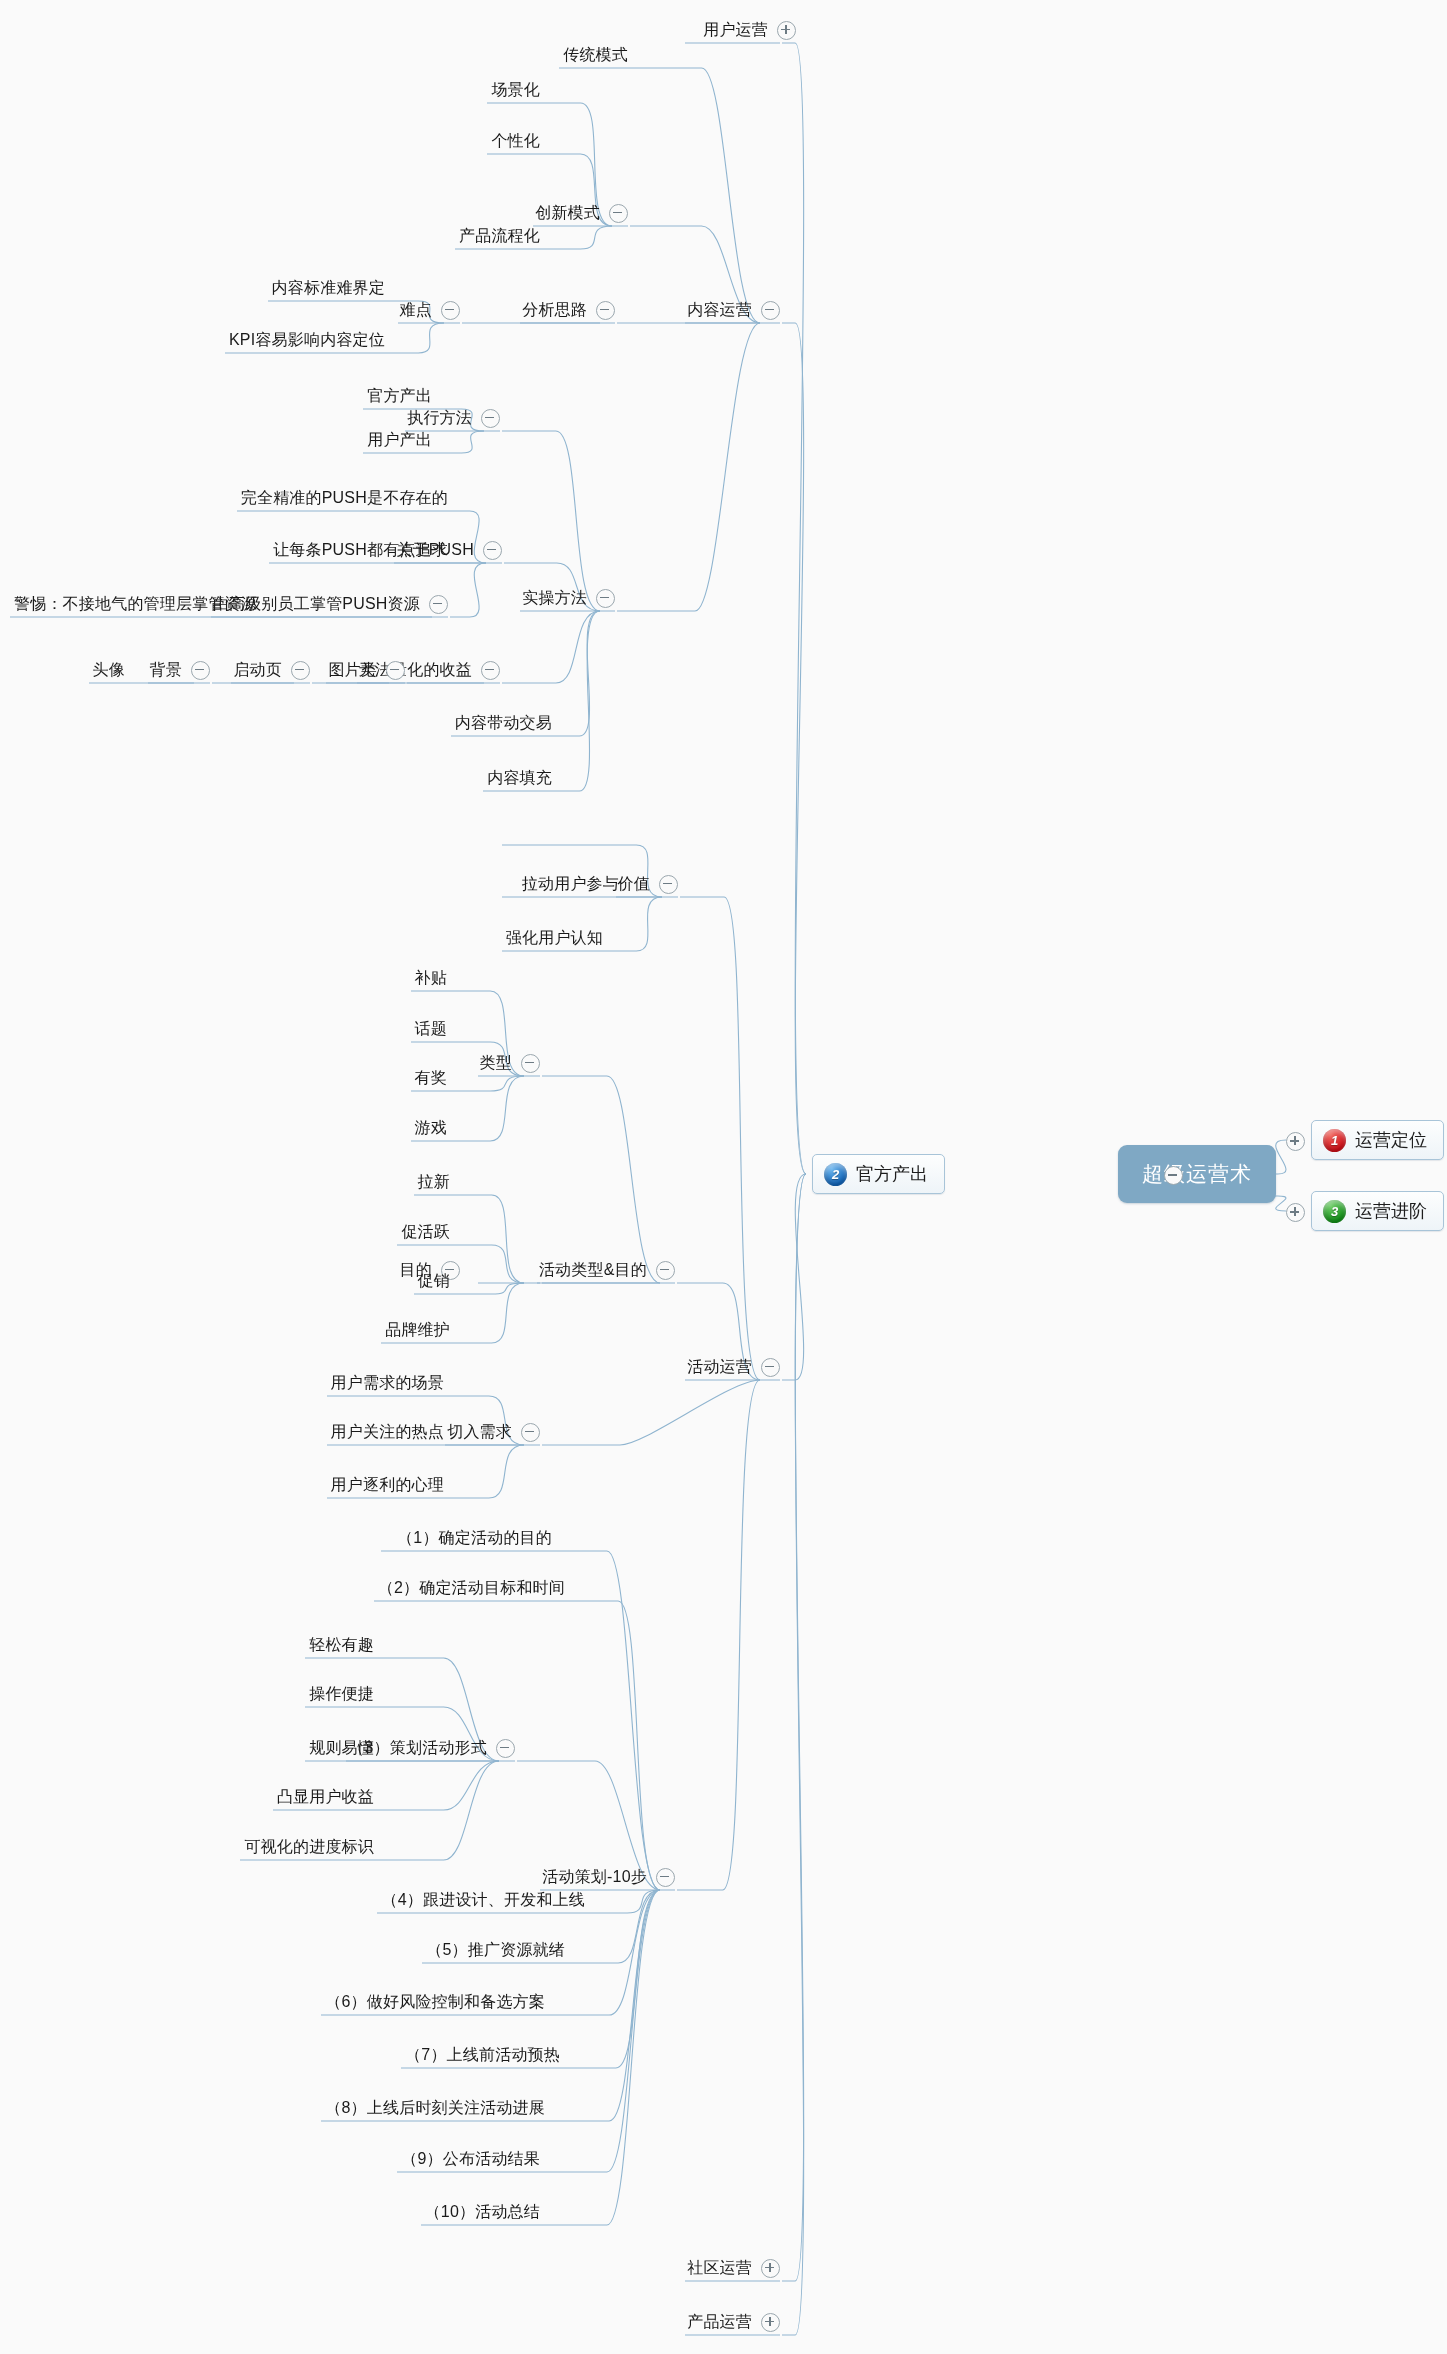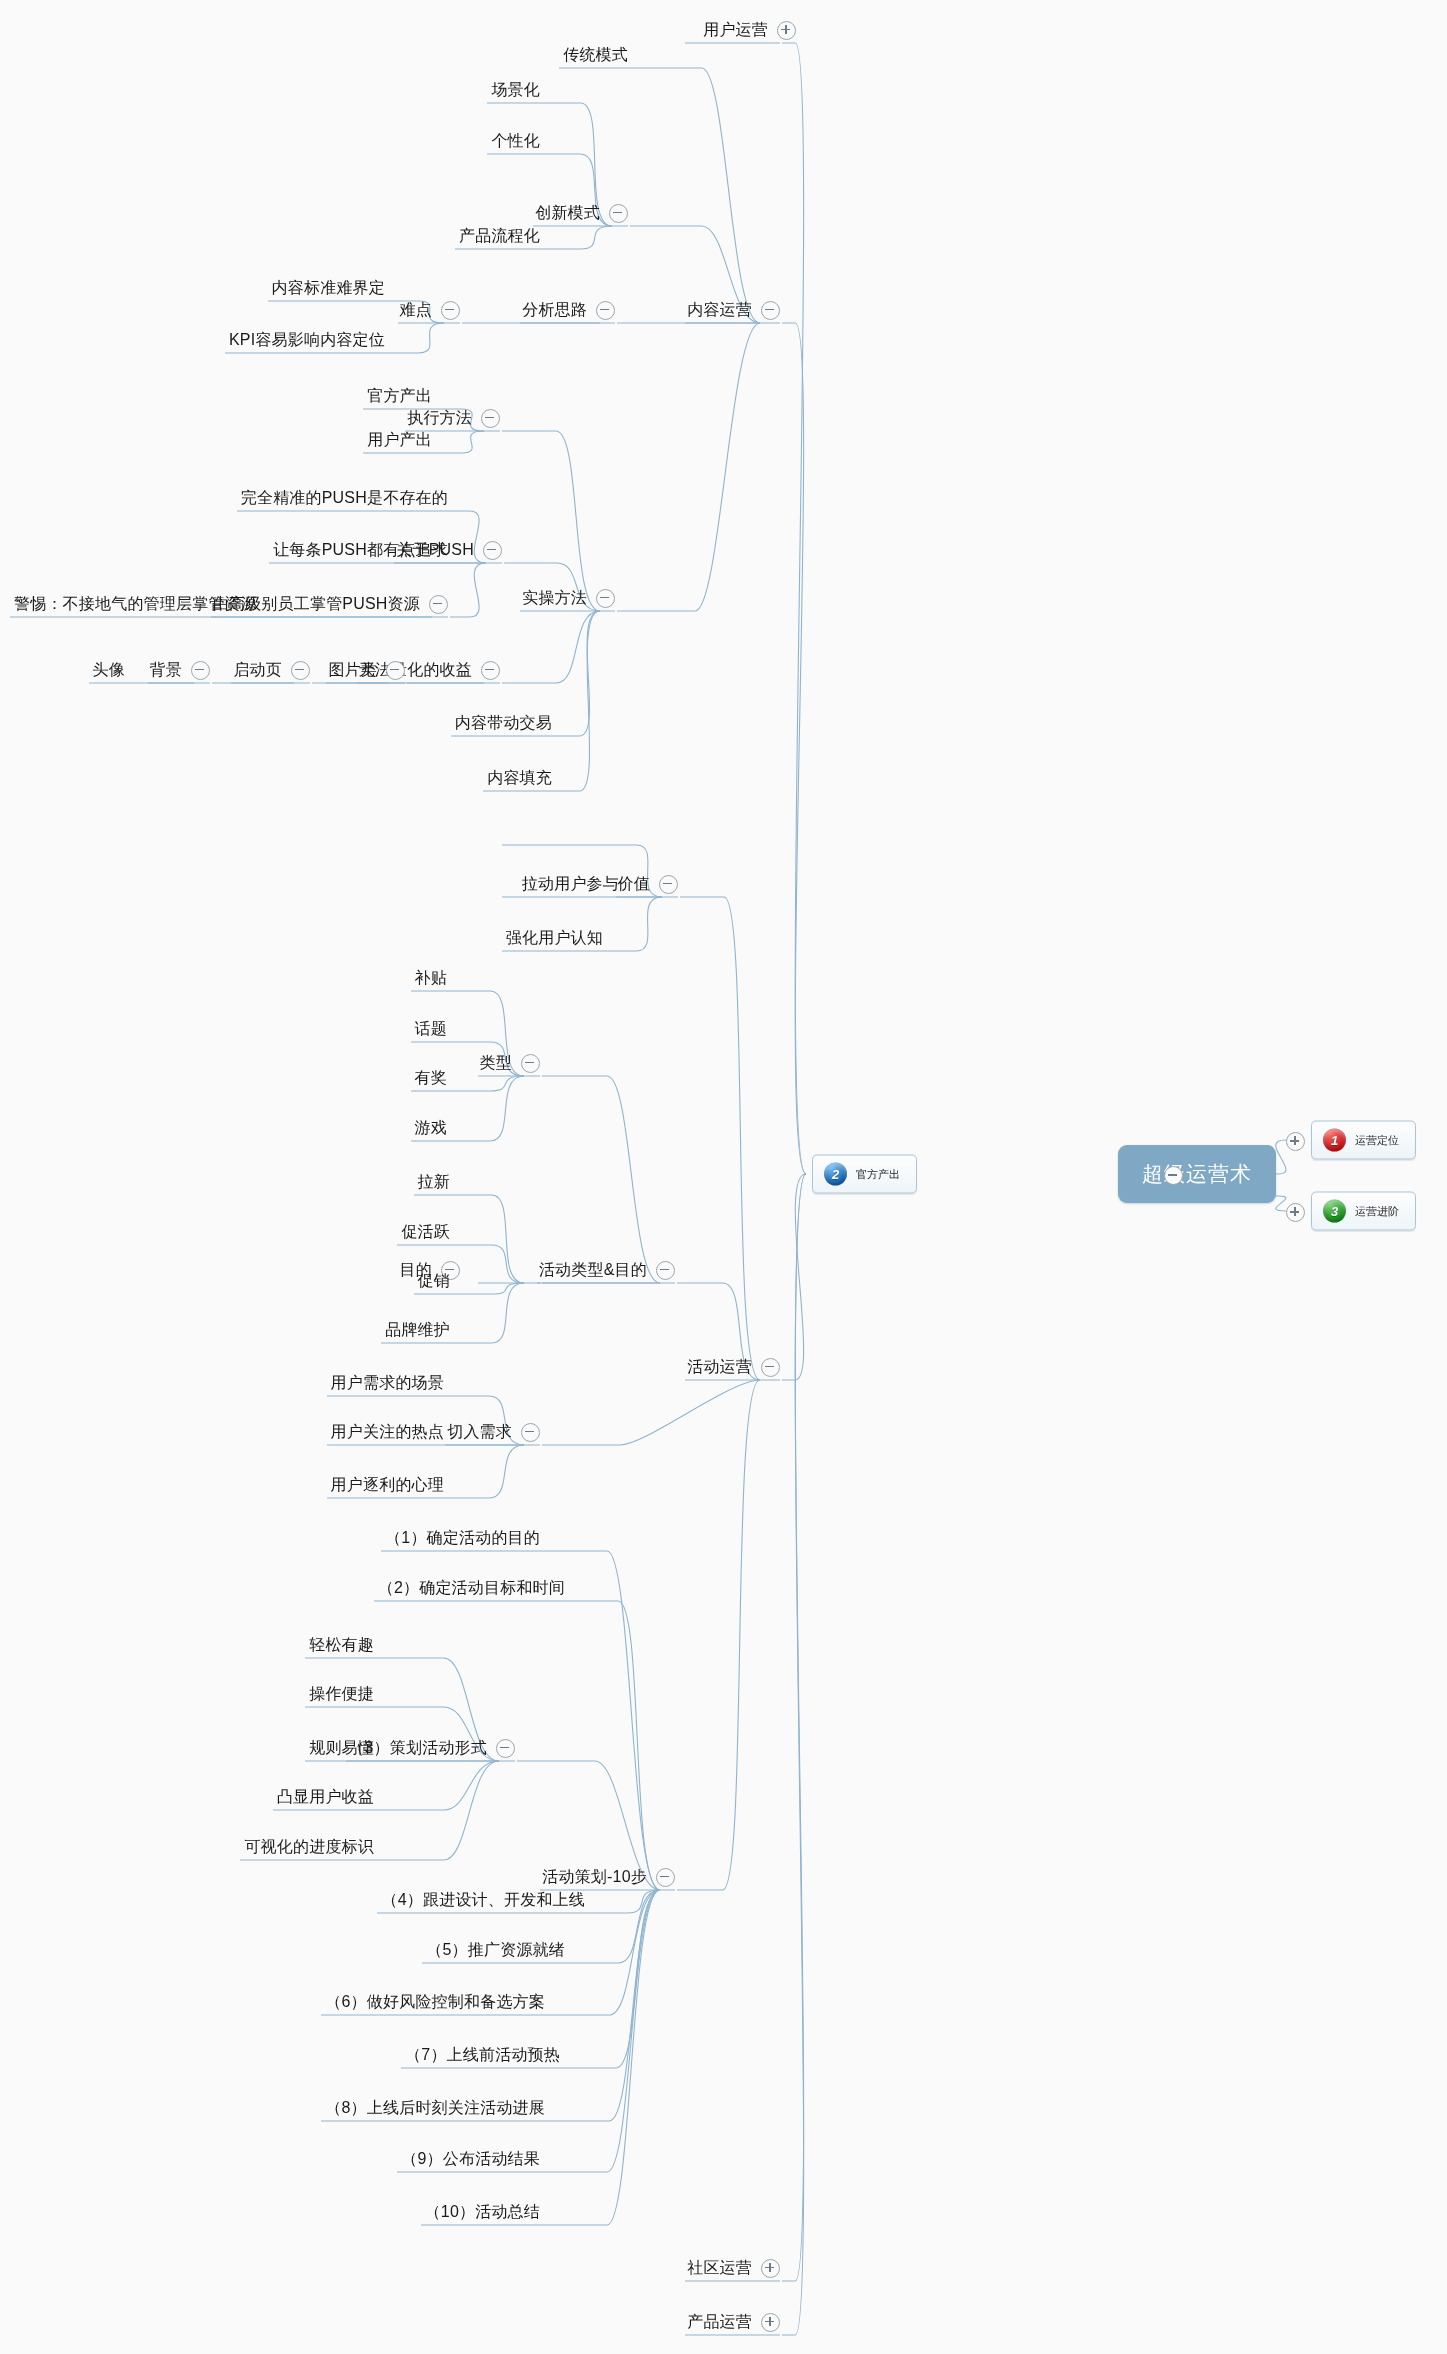--- a/index.html
+++ b/index.html
@@ -52,21 +52,21 @@
     position:absolute;
     display:flex;align-items:center;
     background:linear-gradient(#fdfefe,#eef4f8);
     border:1px solid #a8c4d8;
     border-radius:5px;
     padding:7px 16px 7px 11px;
     box-shadow:0 1px 1px rgba(120,140,160,.18);
     transform:translateY(-50%);
     white-space:nowrap;
   }
-  .boxnode .lbl{font-size:11px;color:#1d1d1d;margin-left:9px;}
+  .boxnode .lbl{font-size:18px;color:#1d1d1d;margin-left:9px;}
   .badge{
     width:23px;height:23px;border-radius:50%;
     flex:0 0 auto;
     display:flex;align-items:center;justify-content:center;
     font-size:13px;font-style:italic;font-weight:bold;color:#fff;
     text-shadow:0 1px 1px rgba(0,0,0,.35);
     box-shadow:inset 0 -3px 5px rgba(0,0,0,.22), inset 0 3px 4px rgba(255,255,255,.45);
   }
   .badge.b1{background:radial-gradient(circle at 34% 26%,#f06a62,#cf0d16 72%);}
   .badge.b2{background:radial-gradient(circle at 34% 26%,#6fb8ef,#0f63b8 72%);}
@@ -406,21 +406,21 @@
     <div class="node ra" style="top: 1432px; left: 0px; width: 444px;">
       <span class="lbl">用户关注的热点</span>
     </div>
     <div class="node ra" style="top: 1485px; left: 0px; width: 444px;">
       <span class="lbl">用户逐利的心理</span>
     </div>
     <div class="node ra" style="top: 1877px; left: 0px; width: 675px;">
       <span class="lbl">活动策划-10步</span>
       <span class="tgl"></span>
     </div>
-    <div class="node ra" style="top: 1538px; left: 0px; width: 540px;">
+    <div class="node ra" style="top: 1538px; left: 12px; width: 540px;">
       <span class="lbl">（1）确定活动的目的</span>
     </div>
     <div class="node ra" style="top: 1588px; left: 0px; width: 565px;">
       <span class="lbl">（2）确定活动目标和时间</span>
     </div>
     <div class="node ra" style="top: 1748px; left: 0px; width: 515px;">
       <span class="lbl">（3）策划活动形式</span>
       <span class="tgl"></span>
     </div>
     <div class="node ra" style="top: 1900px; left: 0px; width: 585px;">

